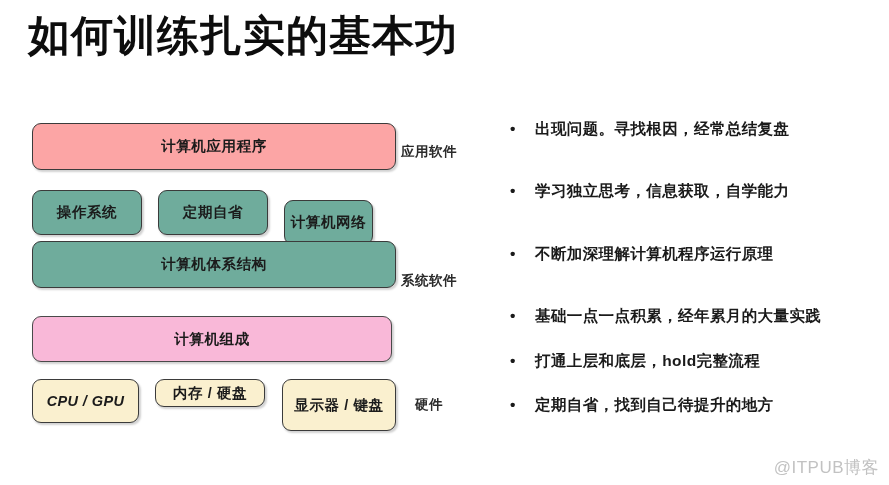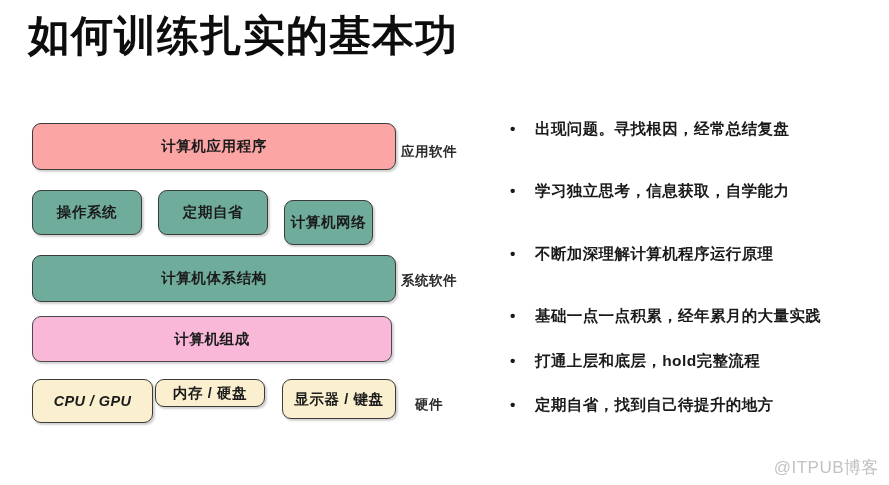--- a/index.html
+++ b/index.html
@@ -116,28 +116,28 @@
 
   <div id="stack-diagram">
 
     <div class="box app" style="left:32px; top:123px; width:364px; height:47px;">计算机应用程序</div>
     <div class="side-label" style="left:401px; top:143px;">应用软件</div>
 
     <div class="box sys" style="left:32px; top:190px; width:110px; height:45px;">操作系统</div>
     <div class="box sys" style="left:158px; top:190px; width:110px; height:45px;">定期自省</div>
     <div class="box sys" style="left:284px; top:190px; width:89px; height:45px;margin-top:10px;">计算机网络</div>
 
-    <div class="box sys" style="left:32px; top:255px; width:364px; height:47px;">计算机体系结构</div>
+    <div class="box sys" style="left:32px; top:241px; width:364px; height:47px;">计算机体系结构</div>
     <div class="side-label" style="left:401px; top:272px;">系统软件</div>
 
     <div class="box compose" style="left:32px; top:316px; width:360px; height:46px;text-align:right;">计算机组成</div>
 
-    <div class="box hw italic" style="left:32px; top:379px; width:121px; height:44px;">CPU / GPU</div>
+    <div class="box hw italic" style="left:32px; top:379px; width:107px; height:44px;">CPU / GPU</div>
     <div class="box hw" style="left:155px; top:379px; width:110px; height:28px;">内存 / 硬盘</div>
-    <div class="box hw" style="left:282px; top:379px; width:114px; height:40px;">显示器 / 键盘</div>
+    <div class="box hw" style="left:282px; top:379px; width:114px; height:52px;">显示器 / 键盘</div>
     <div class="side-label" style="left:415px; top:396px;">硬件</div>
 
   </div>
 
   <div id="bullet-list">
 
     <div class="bullet" style="margin-bottom:40px;">
       <span class="dot">•</span>
       <span>出现问题。寻找根因，经常总结复盘</span>
     </div>

